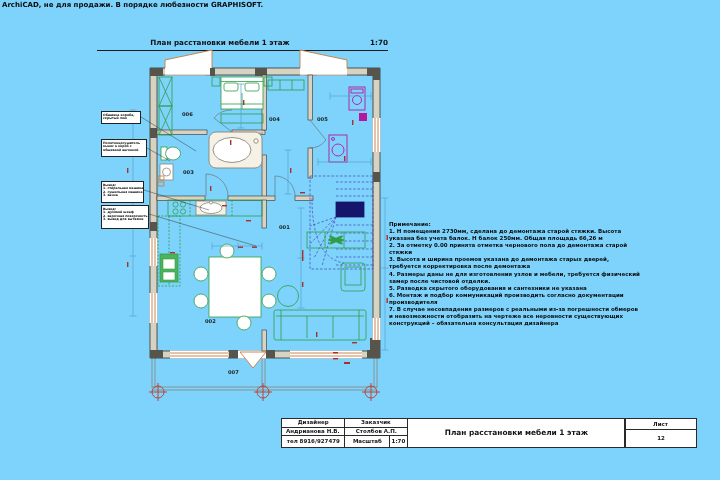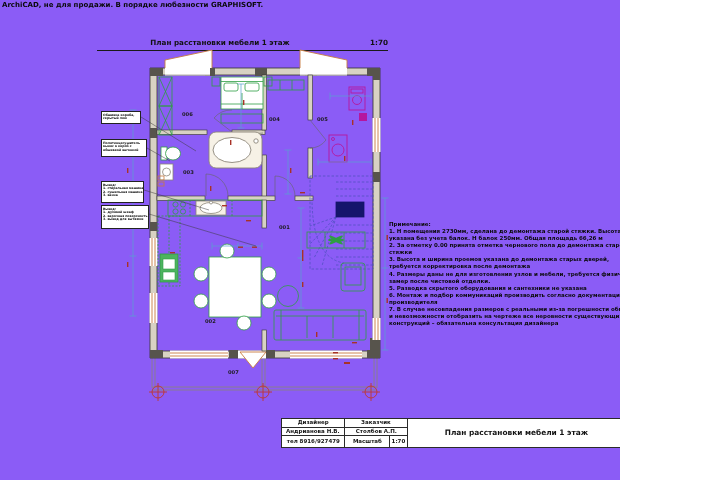--- a/index.html
+++ b/index.html
@@ -1,16 +1,16 @@
 <!DOCTYPE html>
 <html><head>
 <meta charset="utf-8">
 <style>
   html,body{margin:0;padding:0;background:#fff;}
-  .sheet{position:relative;width:620px;height:480px;background:#8b5cf6;overflow:hidden;
+  .sheet{position:relative;width:720px;height:480px;background:#7dd3fc;overflow:hidden;
          font-family:"DejaVu Sans","Liberation Sans",sans-serif;color:#111;}
   .abs{position:absolute;}
   .watermark{left:2px;top:1px;font-size:7px;font-weight:bold;white-space:nowrap;color:#0a0a0a;}
   .hdr-title{left:97px;top:38px;width:246px;text-align:center;font-size:7.2px;font-weight:bold;}
   .hdr-scale{left:350px;top:38px;width:38px;text-align:right;font-size:7.2px;font-weight:bold;}
   .hdr-rule{left:97px;top:50px;width:291px;height:1.4px;background:#1a1a1a;}
   .notes{left:389px;top:221px;width:505px;transform:scale(.5);transform-origin:0 0;
          font-size:11px;font-weight:bold;line-height:1.28;color:#0a0a0a;}
   .notes div{margin:0;}
   .callout{border:0.8px solid #222;background:#fff;padding:0.5px 1px;box-sizing:border-box;overflow:hidden;}

